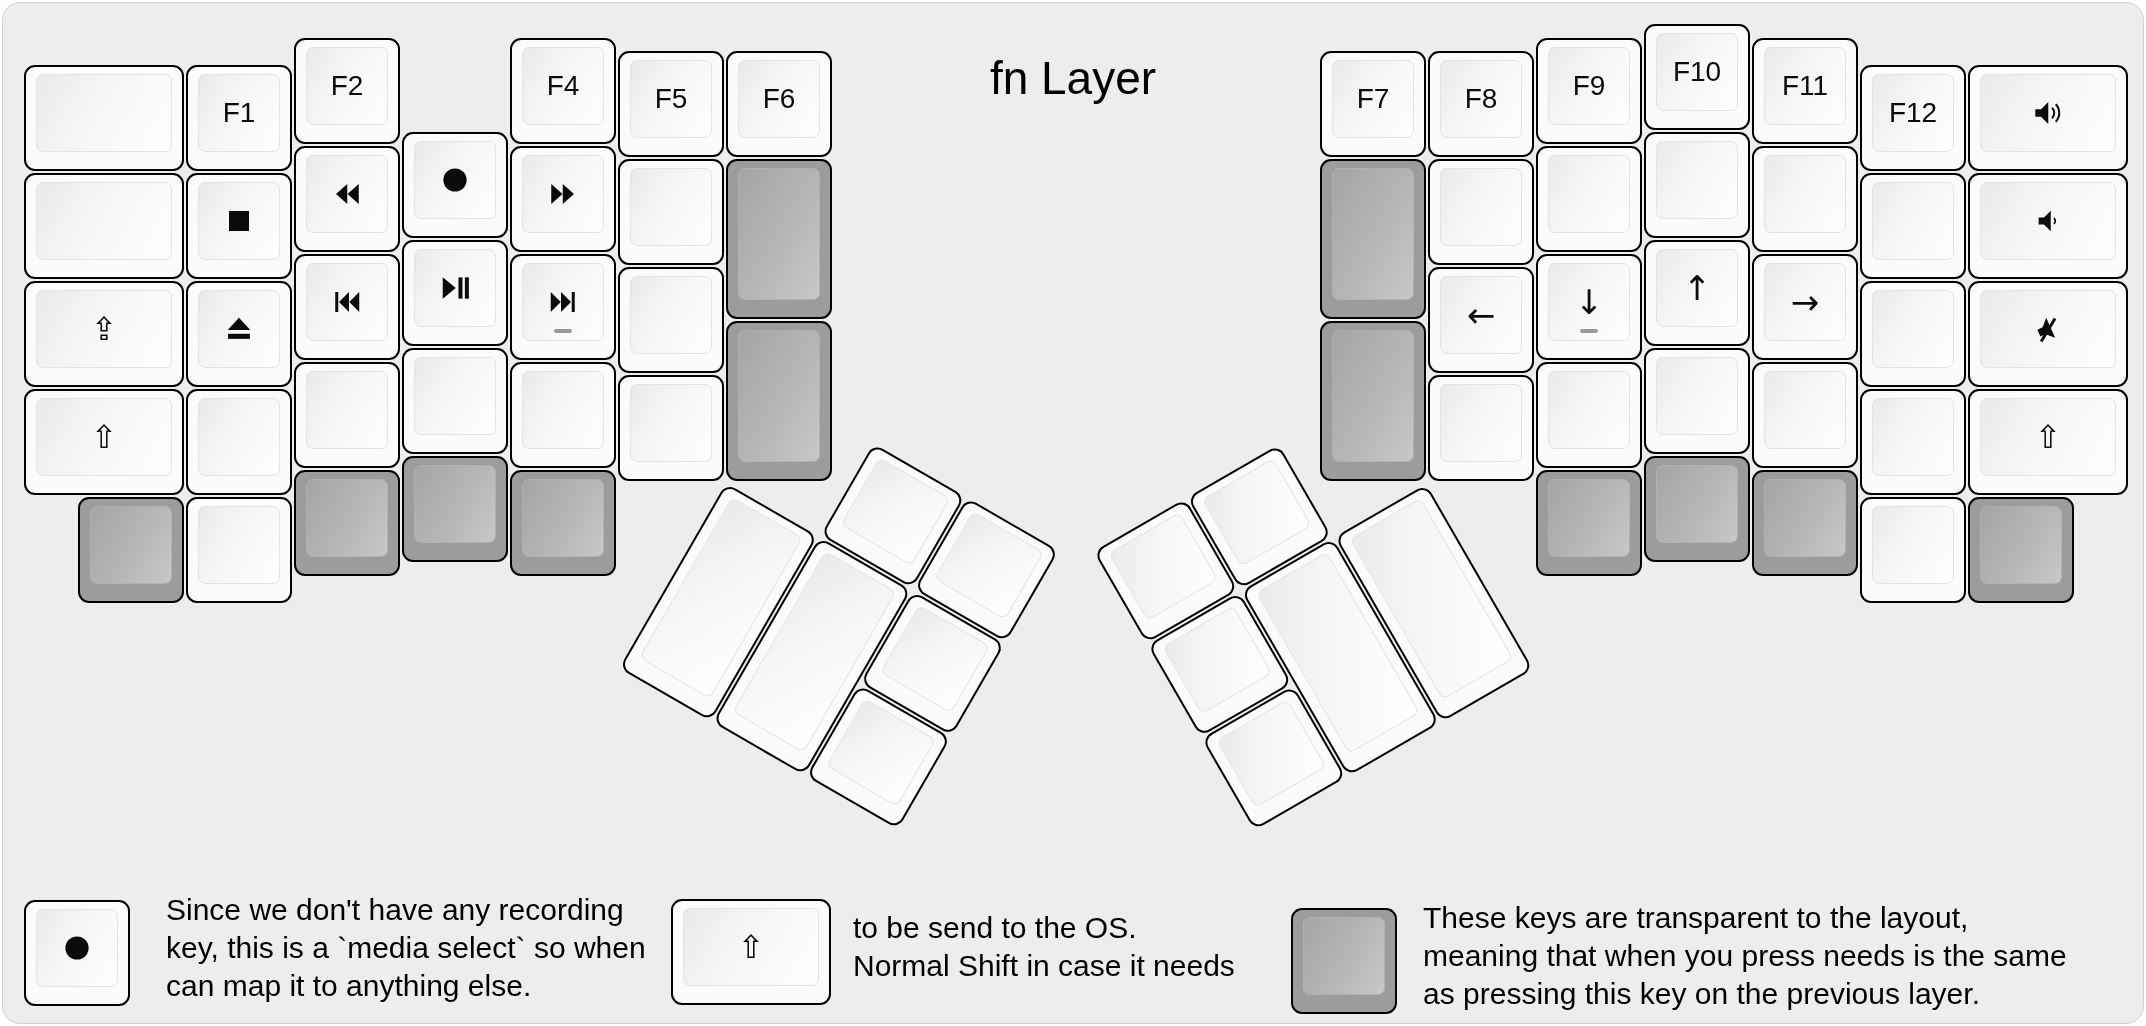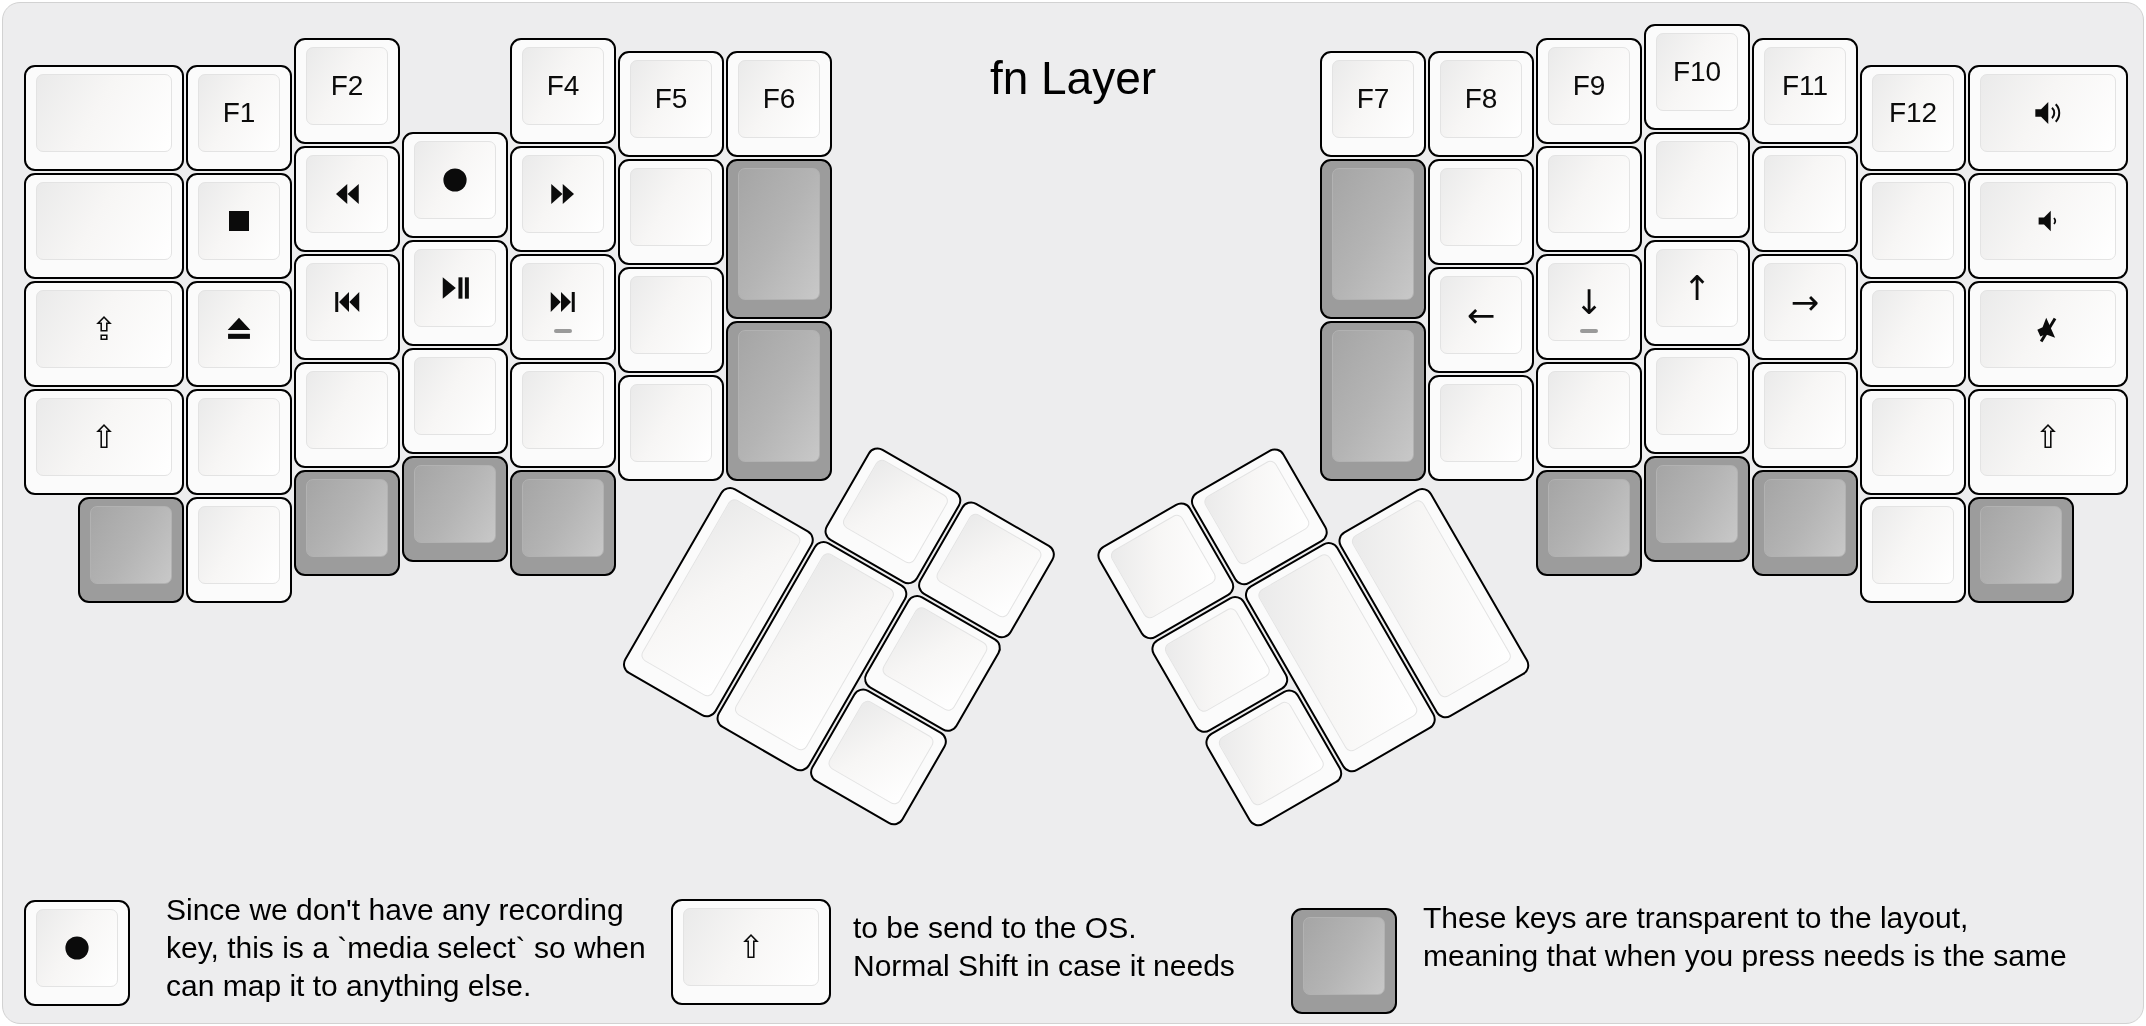--- a/index.html
+++ b/index.html
@@ -419,16 +419,17 @@
       </div>
       <div class="legend-item li-2">
         <div class="legend-key-wrap" style="width: 108px; height: 108px;">
           <div class="key grey" style="width: 106px; height: 106px; left: 0px; top: 0px; position: absolute;">
             <div class="face"></div>
           </div>
         </div>
         <div class="legend-text">
           <div>These keys are transparent to the layout,</div>
           <div>meaning that when you press needs is the same</div>
+          <div>as pressing this key on the previous layer.</div>
         </div>
       </div>
     </div>
 </div>
 
 </body></html>

